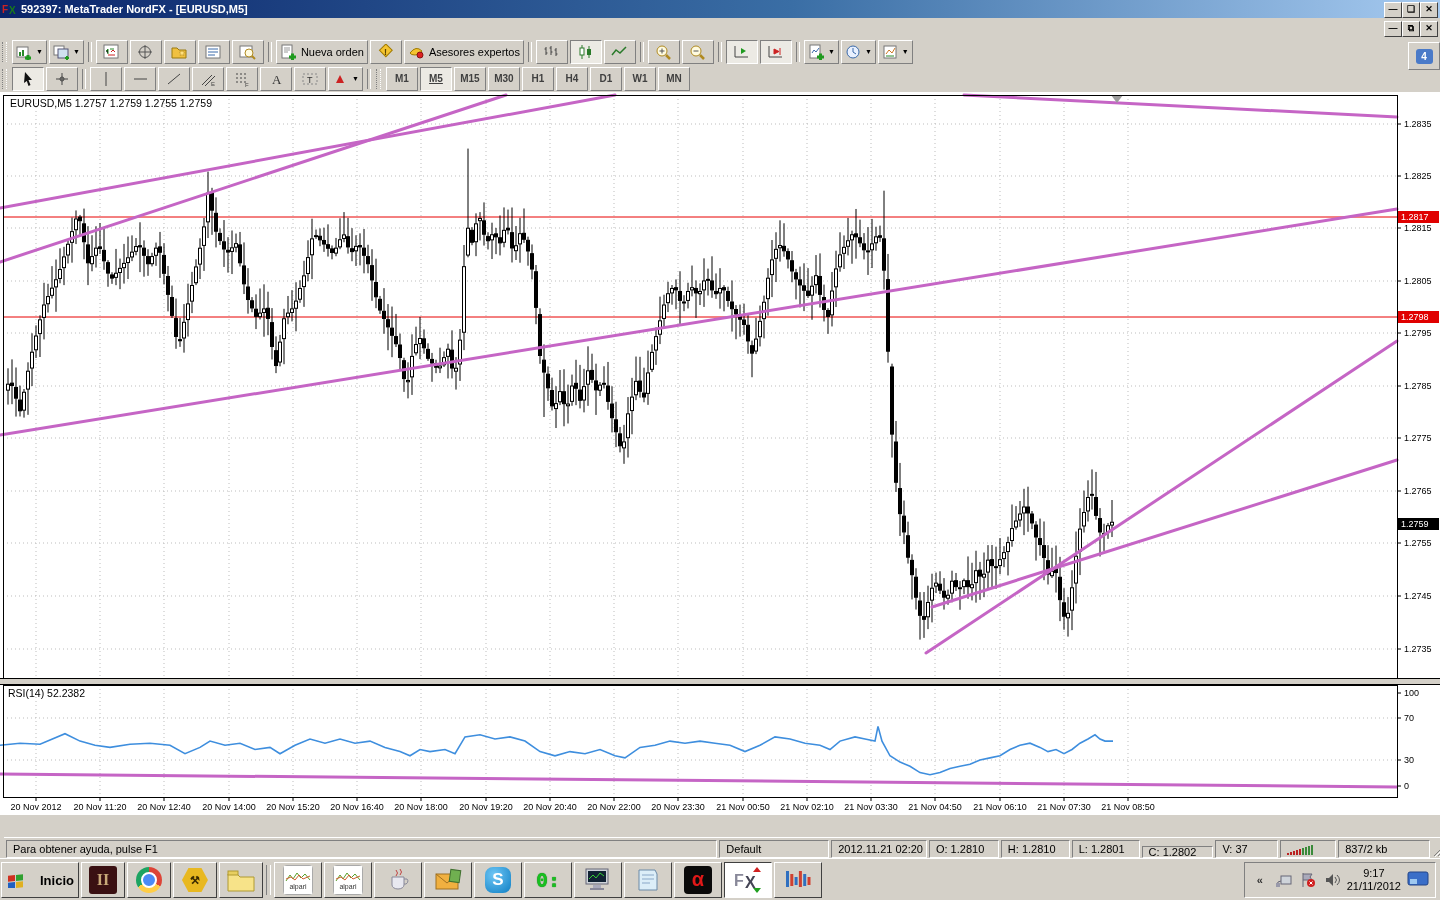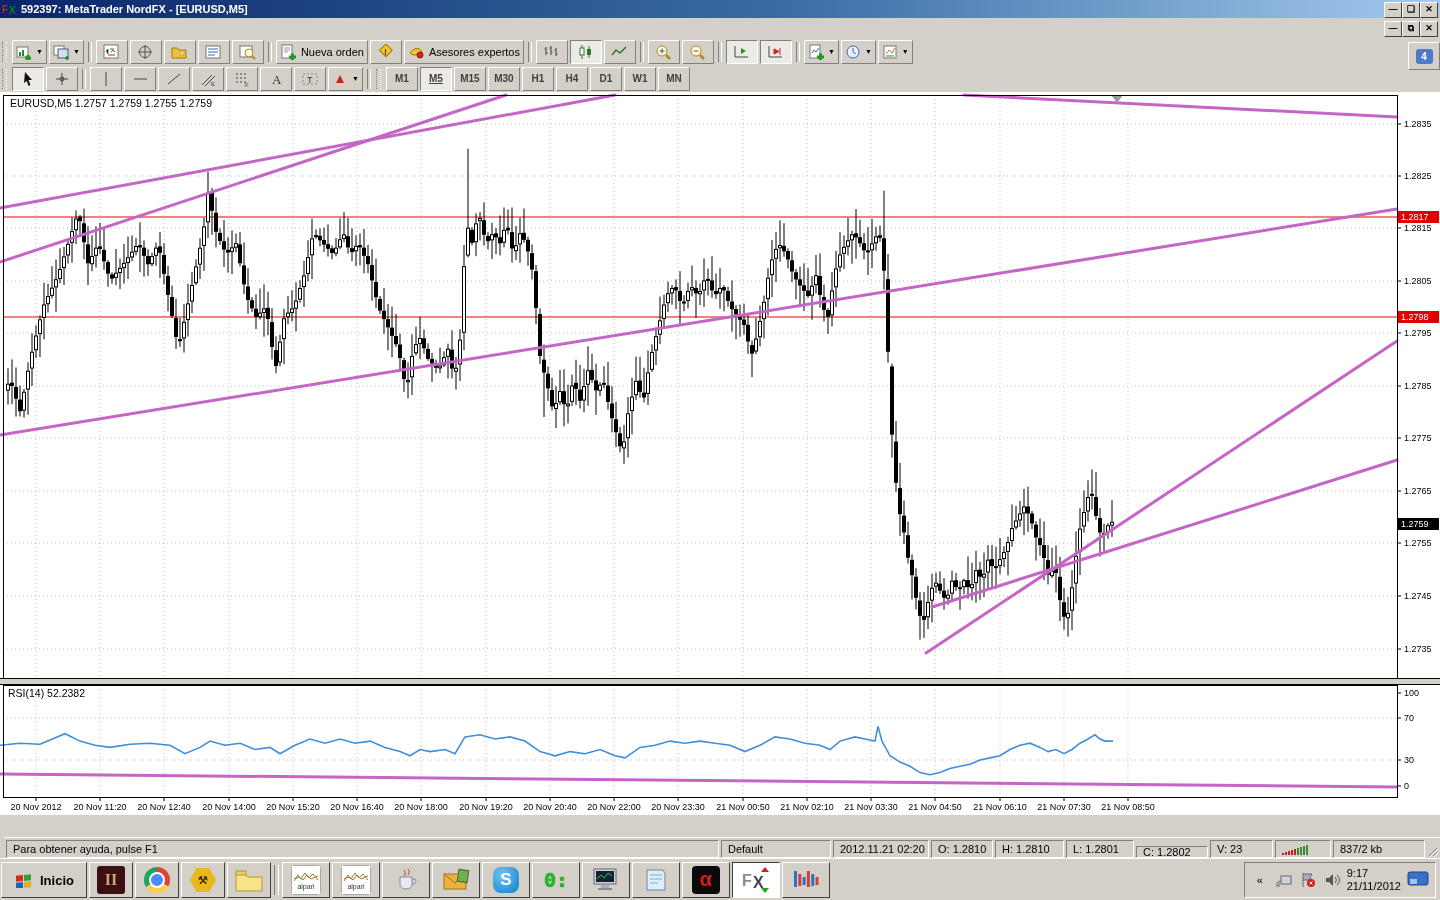--- a/index.html
+++ b/index.html
@@ -39,25 +39,25 @@
   
   #statusbar{left:4px;top:837px;width:1440px;height:21px;background:#D4D0C8;display:flex;align-items:stretch;padding-top:2px;box-sizing:border-box;border-top:1px solid #fff;}
   .spanel{border:1px solid;border-color:#808080 #fff #fff #808080;margin-left:2px;font-size:11px;
     display:flex;align-items:center;padding:0 6px;box-sizing:border-box;white-space:nowrap;overflow:hidden;}
   #resizegrip{width:14px;display:flex;align-items:flex-end;justify-content:flex-end;}
   
   #taskbar{left:0;top:858px;width:1440px;height:42px;background:#D4D0C8;border-top:1px solid #fff;display:flex;align-items:center;}
   .taskbtn{height:34px;margin:0 1px;background:#D4D0C8;display:flex;align-items:center;justify-content:center;
     border-top:1px solid #fff;border-left:1px solid #fff;border-right:1px solid #404040;border-bottom:1px solid #404040;}
   .taskbtn.active{background:#fff;border-top:1px solid #404040;border-left:1px solid #404040;border-right:1px solid #fff;border-bottom:1px solid #fff;}
-  #inicio{font-weight:bold;font-size:13px;padding:0 12px;gap:8px;}
+  #inicio{font-weight:bold;font-size:13px;padding:0 4px;gap:16px;}
   .tsep2{width:3px;height:30px;margin:0 2px;border-left:1px solid #808080;border-right:1px solid #fff;}
   #tray{margin-left:auto;display:flex;align-items:center;gap:6px;padding:0 6px;height:34px;
     border:1px solid;border-color:#808080 #fff #fff #808080;margin-right:4px;}
-  #trayclock{text-align:left;font-size:11px;line-height:13px;}
+  #trayclock{text-align:center;font-size:11px;line-height:13px;}
   .trayicon{width:18px;height:18px;display:flex;align-items:center;justify-content:center;}
   
   .appico{width:30px;height:30px;border-radius:4px;display:flex;align-items:center;justify-content:center;overflow:hidden;}
 </style>
 </head>
 <body>
 
 <div id="screen">
 
   <div class="abs" id="titlebar">
@@ -1061,25 +1061,25 @@
         <text x="10" y="107" font-size="10.5" font-family="Liberation Sans, sans-serif" fill="#000">EURUSD,M5  1.2757 1.2759 1.2755 1.2759</text>
         <text x="8" y="697" font-size="10.5" font-family="Liberation Sans, sans-serif" fill="#000">RSI(14) 52.2382</text>
       </svg>
   </div>
 
 
   <div class="abs" id="statusbar">
       <div class="spanel" style="width: 713px;">Para obtener ayuda, pulse F1</div>
       <div class="spanel" style="width: 110px;">Default</div>
       <div class="spanel" style="width: 96px;">2012.11.21 02:20</div>
-      <div class="spanel" style="width: 62px;">O: 1.2810</div>
+      <div class="spanel" style="width: 70px;">O: 1.2810</div>
       <div class="spanel" style="width: 69px;">H: 1.2810</div>
       <div class="spanel" style="width: 68px;">L: 1.2801</div>
       <div class="spanel" style="width: 72px; margin-top: 6px;">C: 1.2802</div>
-      <div class="spanel" style="width: 63px;">V: 23</div>
+      <div class="spanel" style="width: 63px;">V: 37</div>
       <div class="spanel" style="width: 56px;">
         <span class="icon16">
           <svg width="28" height="14" viewBox="0 0 28 14">
             <rect x="0" y="11" width="2" height="2" fill="#bb2222"></rect>
             <rect x="3" y="10" width="2" height="3" fill="#bb2222"></rect>
             <rect x="6" y="9" width="2" height="4" fill="#bb2222"></rect>
             <rect x="9" y="8" width="2" height="5" fill="#bb2222"></rect>
             <rect x="12" y="7" width="2" height="6" fill="#bb2222"></rect>
             <rect x="15" y="6" width="2" height="7" fill="#3a8a3a"></rect>
             <rect x="18" y="5" width="2" height="8" fill="#3a8a3a"></rect>

